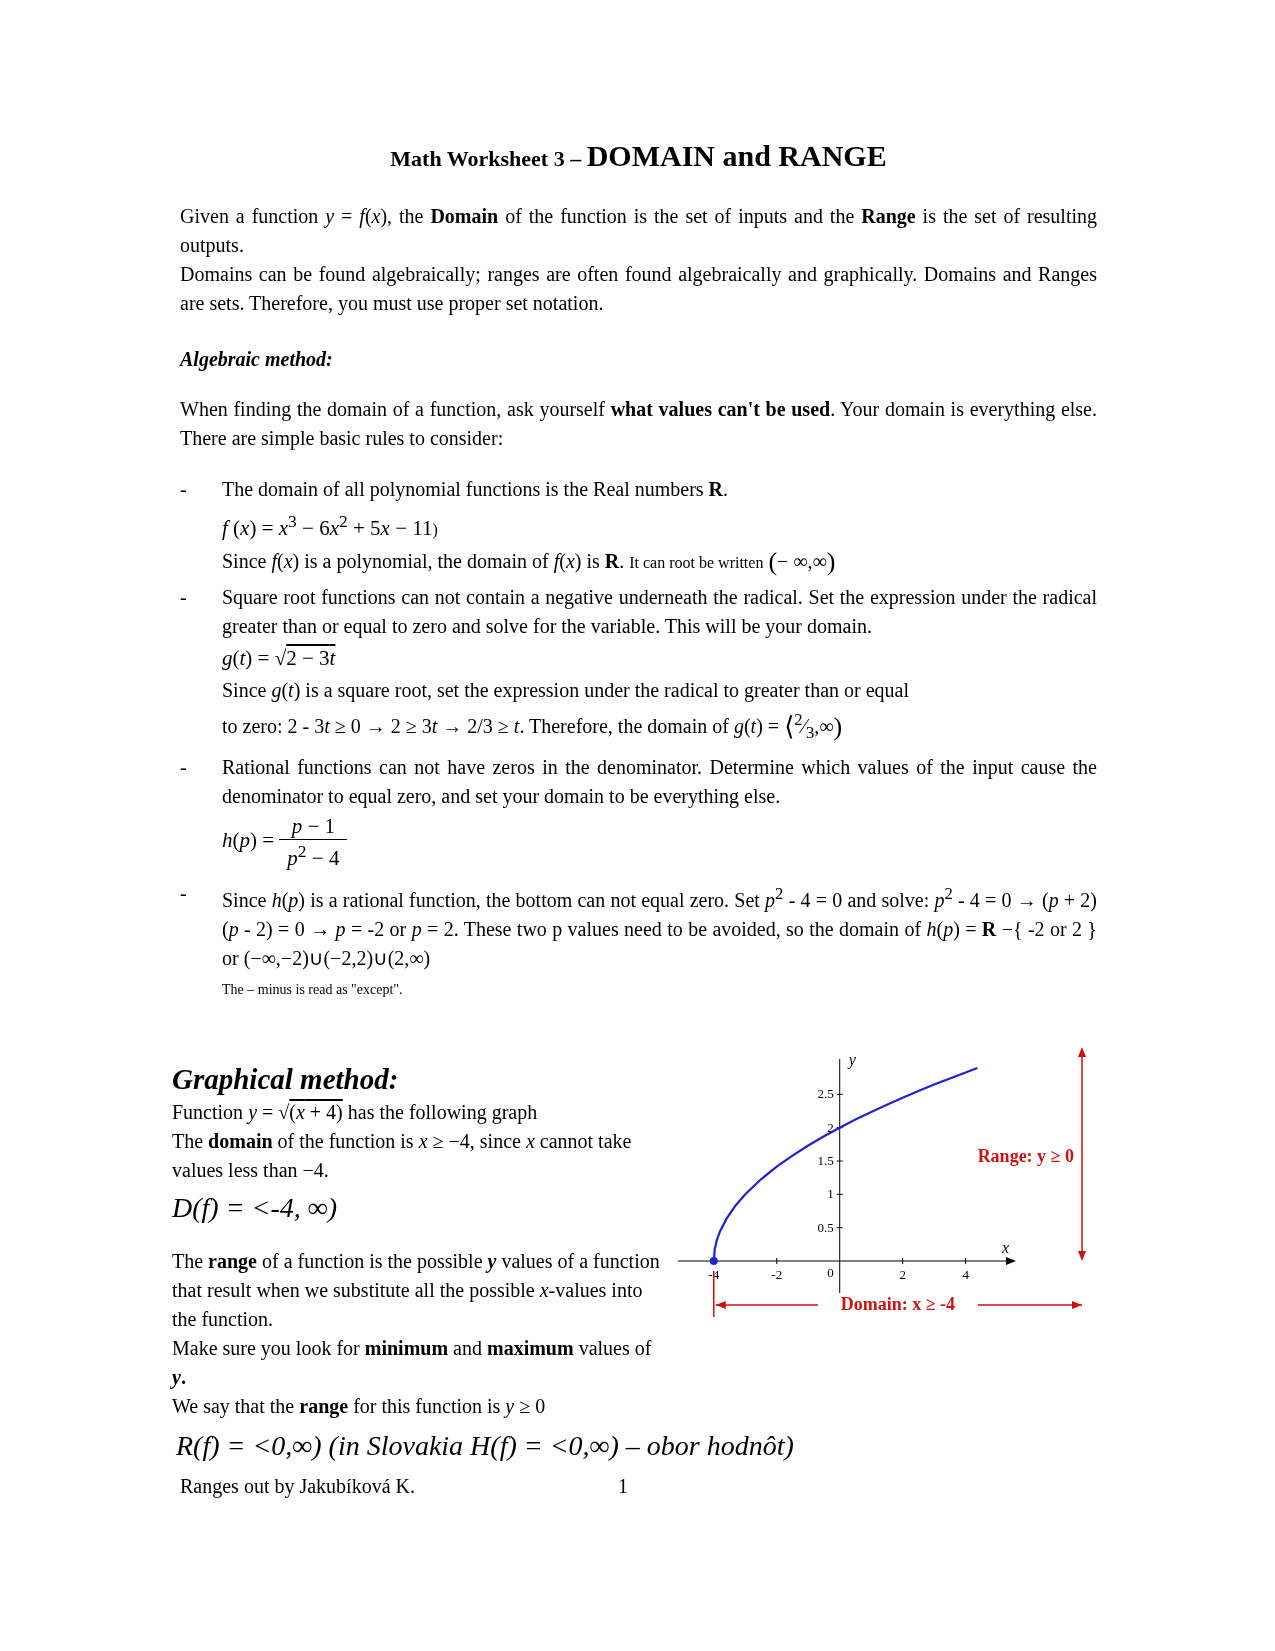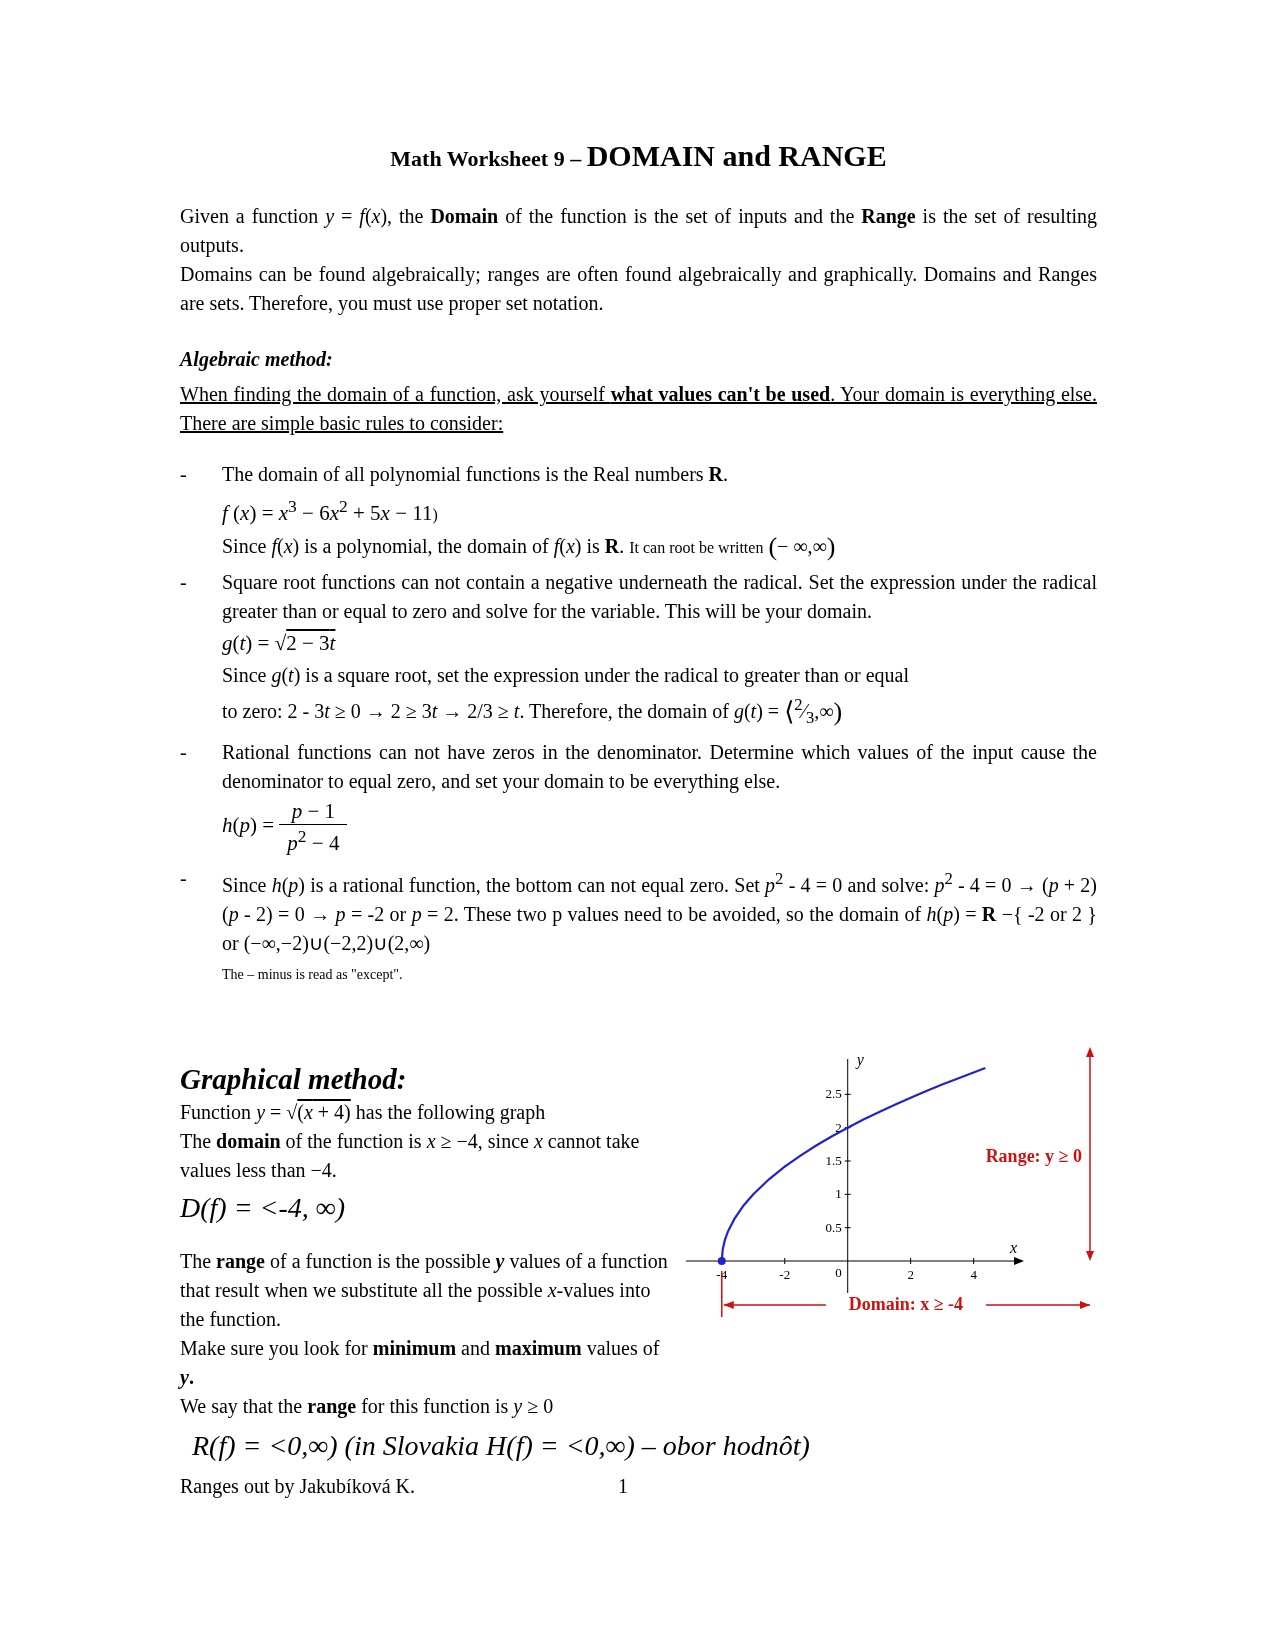--- a/index.html
+++ b/index.html
@@ -10,52 +10,52 @@
     font-family: "Liberation Serif", serif; font-size: 20px; line-height: 29px;
   }
   .content { position: absolute; left: 180px; top: 134px; width: 917px; }
   .title { margin: 0 0 24px 0; text-align: center; font-weight: bold; line-height: 38px; }
   .t-prefix { font-size: 22px; }
   .t-main { font-size: 30px; }
   p { margin: 0; }
   .just { text-align: justify; }
   .method { margin: 22px 0 0 0; font-size: 20px; font-style: italic; font-weight: bold; line-height: 38px; }
   .method.big { font-size: 29px; }
-  .lead { margin-top: 2px; text-decoration: underline; }
+  .lead { margin-top: 17px; }
   .bullets { margin-top: 22px; }
   .bullet { display: flex; margin-bottom: 6px; }
   .dash { width: 42px; flex: none; }
   .btext { flex: 1; min-width: 0; text-align: justify; }
   .formula { font-size: 21px; margin: 3px 0; text-align: left; }
   .sm { font-size: 16px; }
   .bigp { font-size: 26px; vertical-align: -2px; }
   .ol { text-decoration: overline; }
   .frac { display: inline-block; vertical-align: middle; text-align: center; line-height: 1.15; }
   .frac .num { display: block; border-bottom: 1.4px solid #000; padding: 0 8px 1px; }
   .frac .den { display: block; padding: 1px 8px 0; }
   .note { font-size: 14px; margin-top: 2px; text-align: left; }
-  .graphical { position: absolute; left: 180px; top: 1038px; width: 920px; }
+  .graphical { position: absolute; left: 172px; top: 1038px; width: 920px; }
   .gcol { width: 497px; }
   .bigmath { font-style: italic; font-size: 28px; line-height: 38px; margin: 4px 0 20px; text-align: left; }
-  .rfline { margin: 6px 12px 0; }
+  .rfline { margin: 6px 4px 0; }
   .figure { position: absolute; left: 500px; top: 5px; width: 430px; height: 305px; }
   .footer { position: absolute; left: 180px; top: 1472px; width: 917px; font-size: 20px; }
   .pagenum { position: absolute; left: 438px; top: 0; }
   svg text { font-family: "Liberation Serif", serif; }
   .tick { font-size: 13px; fill: #000; }
   .axlab { font-size: 16px; font-style: italic; fill: #000; }
   .annlab { font-size: 18px; font-weight: bold; }
 </style>
 </head>
 <body>
 
 <div class="page">
   <div class="content">
 
-    <h1 class="title"><span class="t-prefix">Math Worksheet 9 – </span><span class="t-main">DOMAIN and RANGE</span></h1>
+    <h1 class="title"><span class="t-prefix">Math Worksheet 3 – </span><span class="t-main">DOMAIN and RANGE</span></h1>
 
     <p class="just">Given a function <i>y</i> = <i>f</i>(<i>x</i>), the <b>Domain</b> of the function is the set of inputs and the <b>Range</b> is the set of resulting outputs.</p>
     <p class="just">Domains can be found algebraically; ranges are often found algebraically and graphically.  Domains and Ranges are sets.  Therefore, you must use proper set notation.</p>
 
     <h2 class="method">Algebraic method:</h2>
     <p class="just lead">When finding the domain of a function, ask yourself <b>what values can't be used</b>.  Your domain is everything else.  There are simple basic rules to consider:</p>
 
     <div class="bullets">
 
       <div class="bullet">

